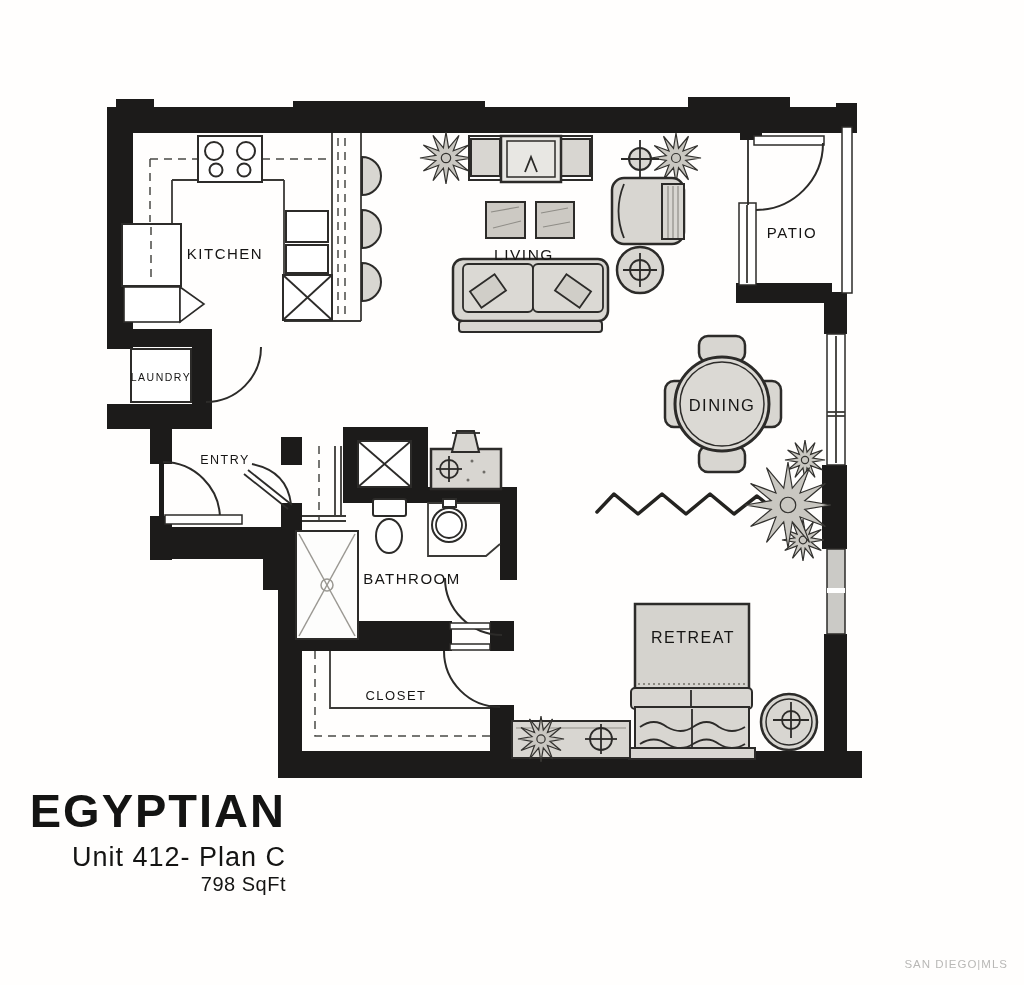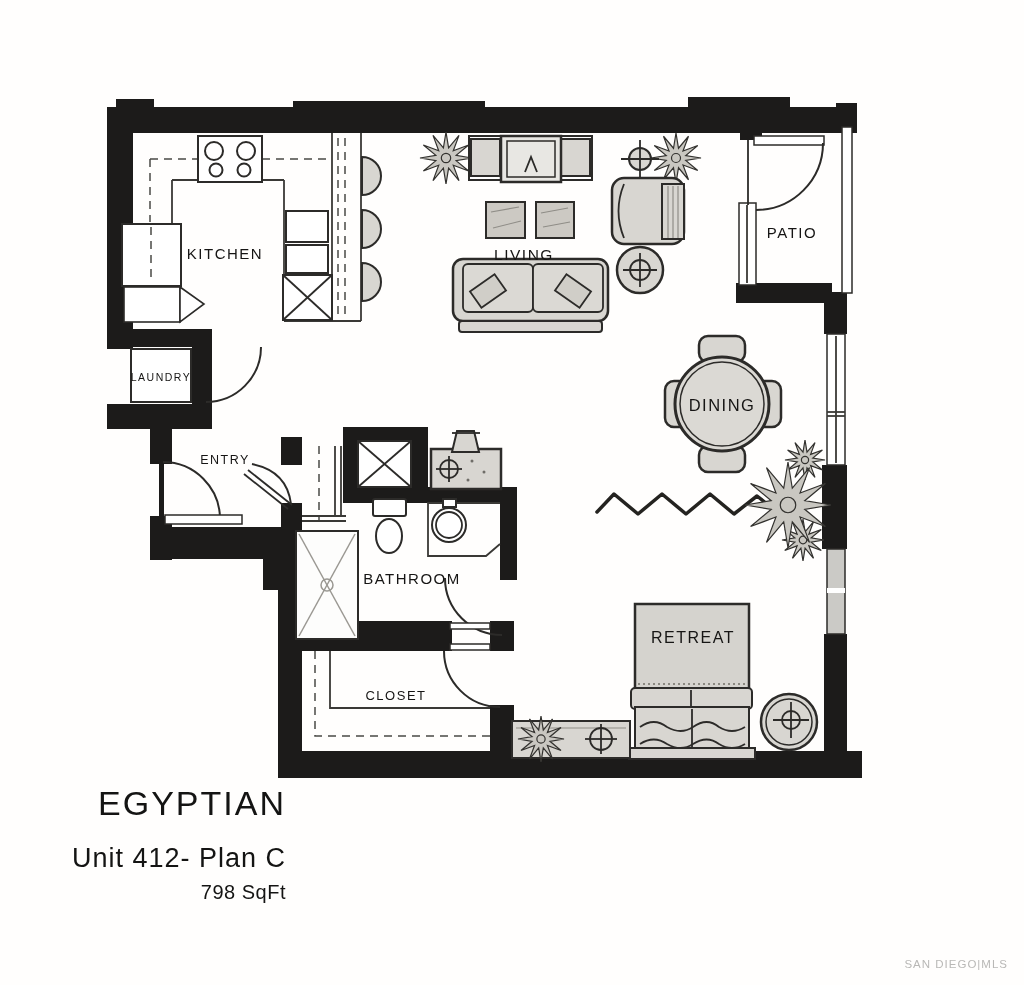--- a/index.html
+++ b/index.html
@@ -14,23 +14,23 @@
   .furn-thick{fill:#d8d6d1;stroke:#2c2b29;stroke-width:2.5;}
   .sketch{stroke:#8f8d87;stroke-width:1.2;fill:none;}
   .arc{stroke:#2c2b29;stroke-width:2;fill:none;}
   .leafline{stroke:#2c2b29;stroke-width:1.8;fill:none;}
   .sill{fill:#ffffff;stroke:#2c2b29;stroke-width:1.5;}
   .zig{stroke:#242320;stroke-width:3.5;fill:none;stroke-linejoin:round;stroke-linecap:round;}
   .plantshape{fill:#c9c7c1;stroke:#33322f;stroke-width:1.2;vector-effect:non-scaling-stroke;}
   .roomlabel{fill:#161514;letter-spacing:1.5px;font-weight:400;}
   .lite{stroke:#9a9892;stroke-width:1.5;fill:none;}
   .footer-left{position:absolute;left:28px;top:786px;width:258px;text-align:right;color:#141413;}
-  .brand{font-size:34px;letter-spacing:2px;line-height:1.05;}
-  .unitline{font-size:27px;margin-top:21px;letter-spacing:1px;}
-  .sqft{font-size:20px;margin-top:7px;letter-spacing:0.5px;}
+  .brand{font-size:47px;letter-spacing:2px;line-height:1.05;font-weight:bold;}
+  .unitline{font-size:27px;margin-top:7px;letter-spacing:1px;}
+  .sqft{font-size:20px;letter-spacing:0.5px;}
   .config{position:absolute;left:378px;top:849px;font-size:34px;color:#161615;letter-spacing:0.5px;}
   .watermark{position:absolute;right:16px;top:958px;font-size:11.5px;color:#b9b8b6;letter-spacing:1px;}
 </style>
 </head>
 <body>
 
 <div id="stage">
 <svg width="1024" height="985" viewBox="0 0 1024 985">
   <defs>
     <g id="plant">

